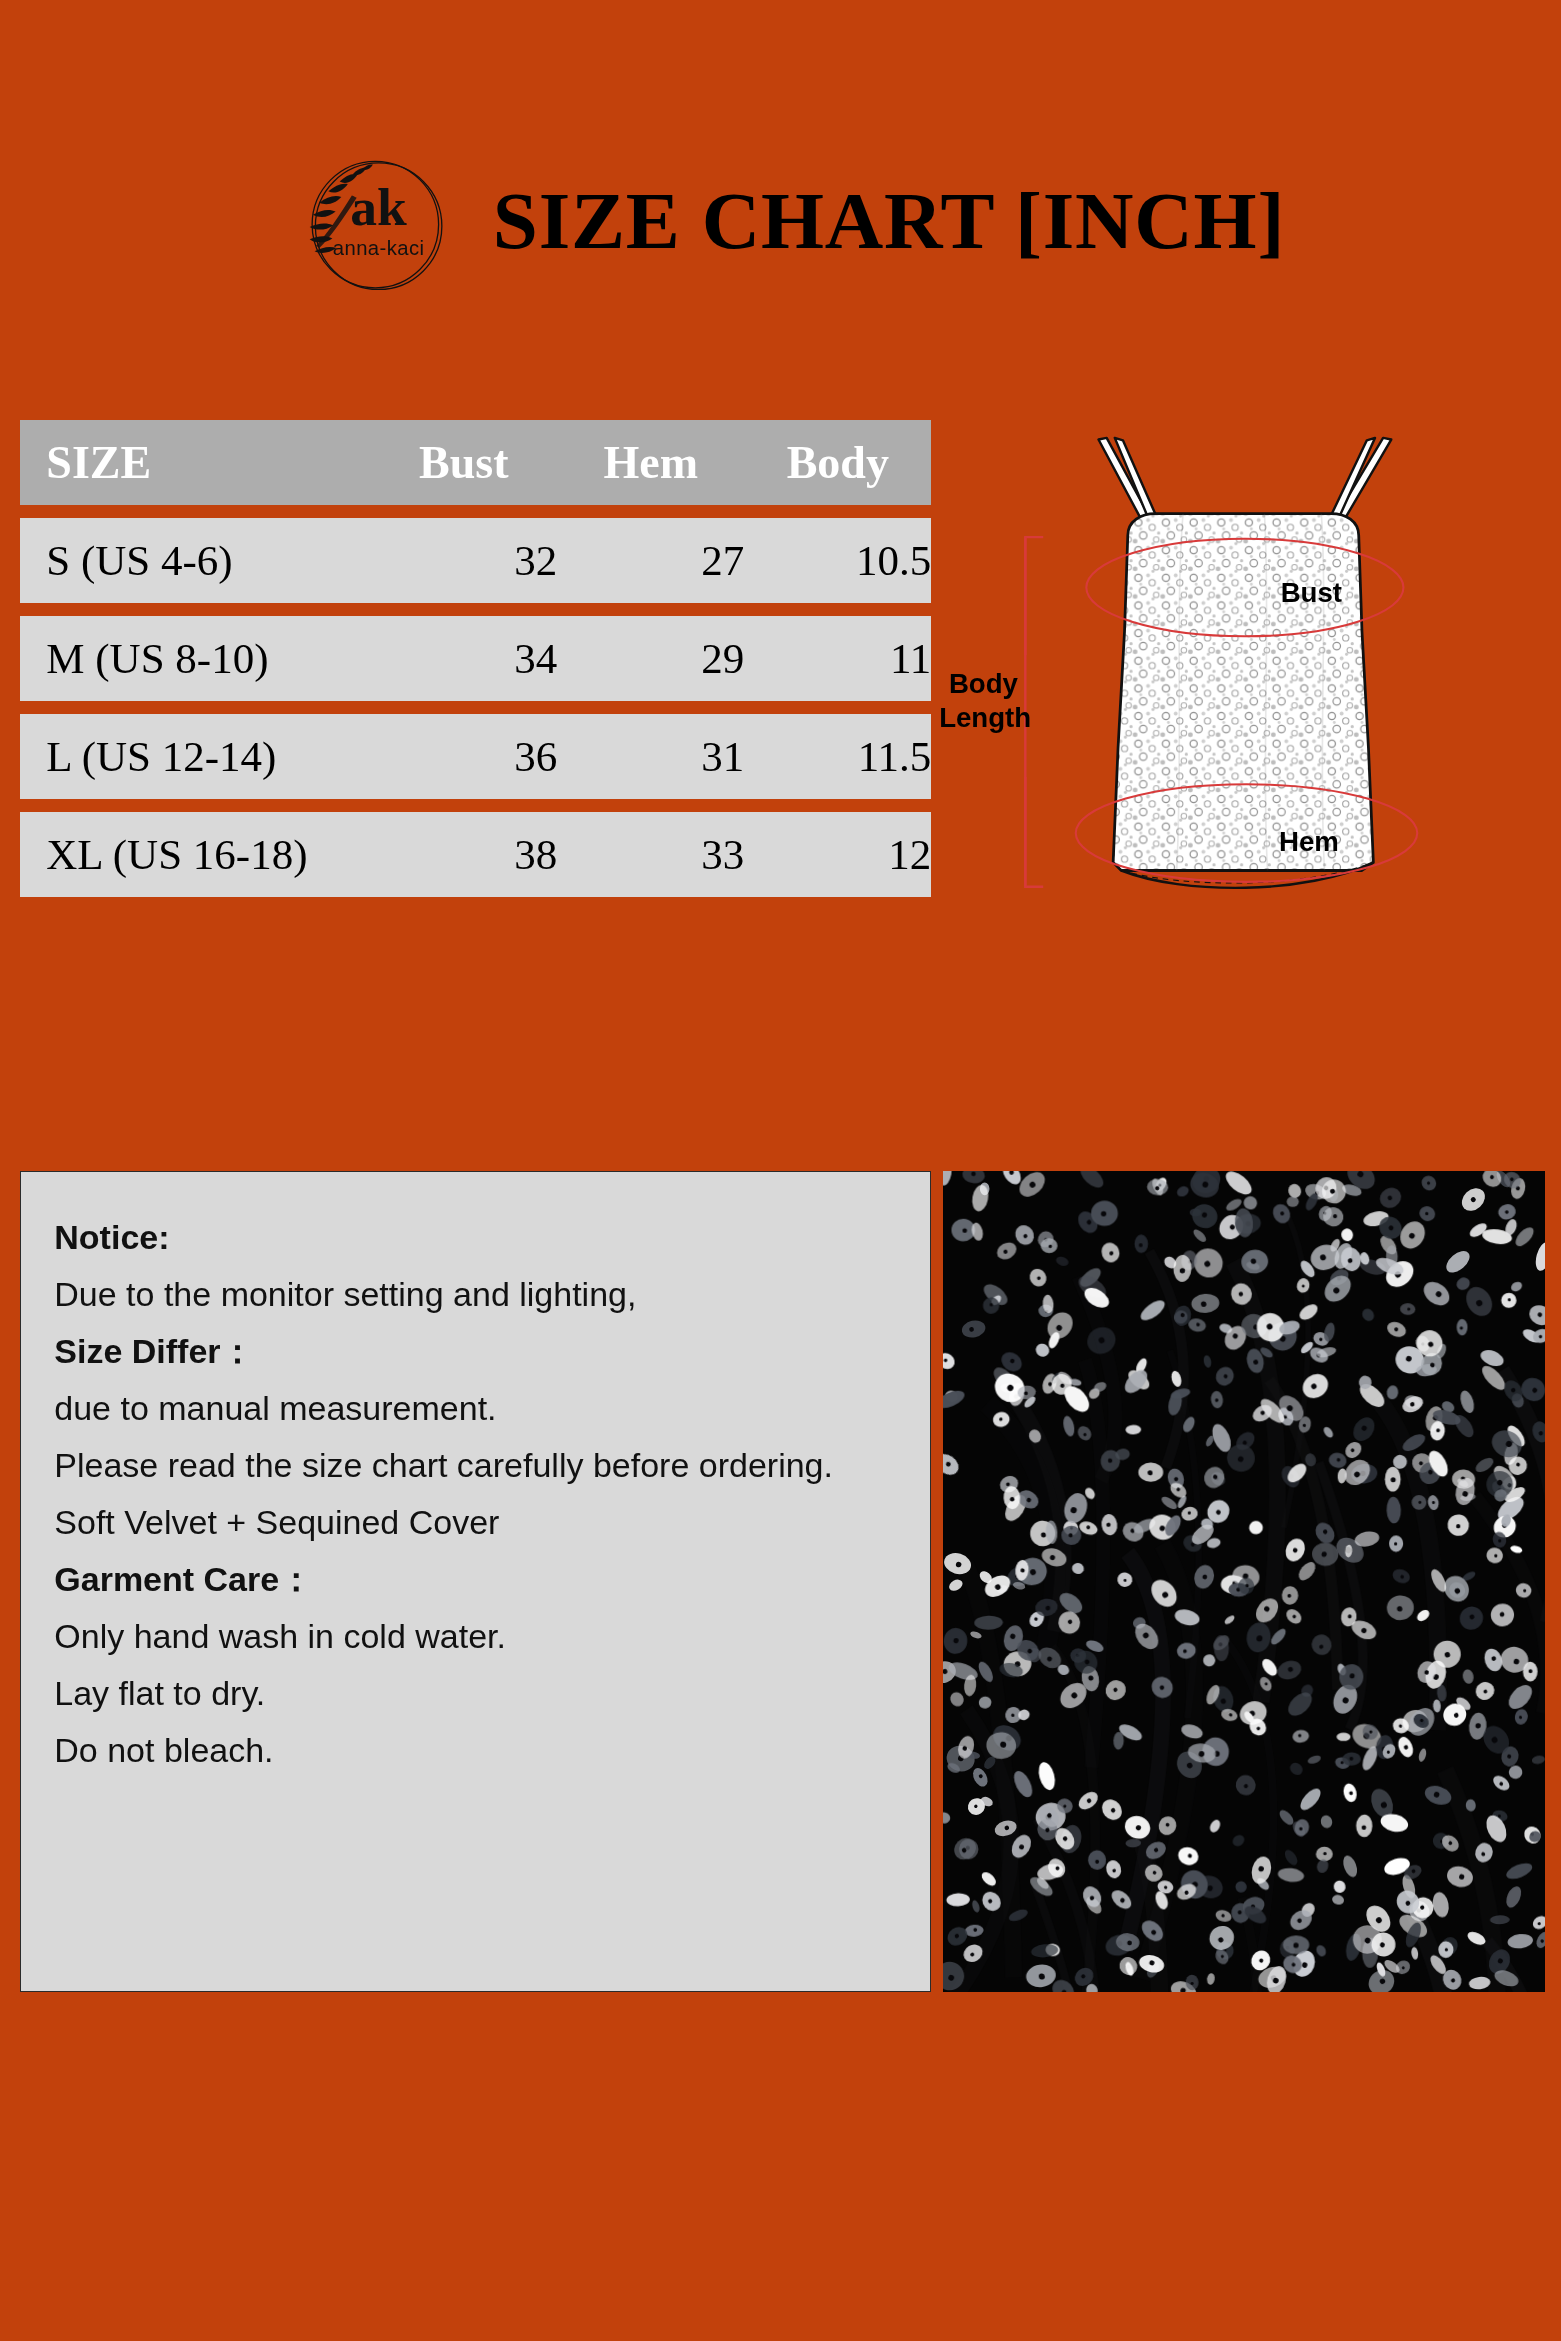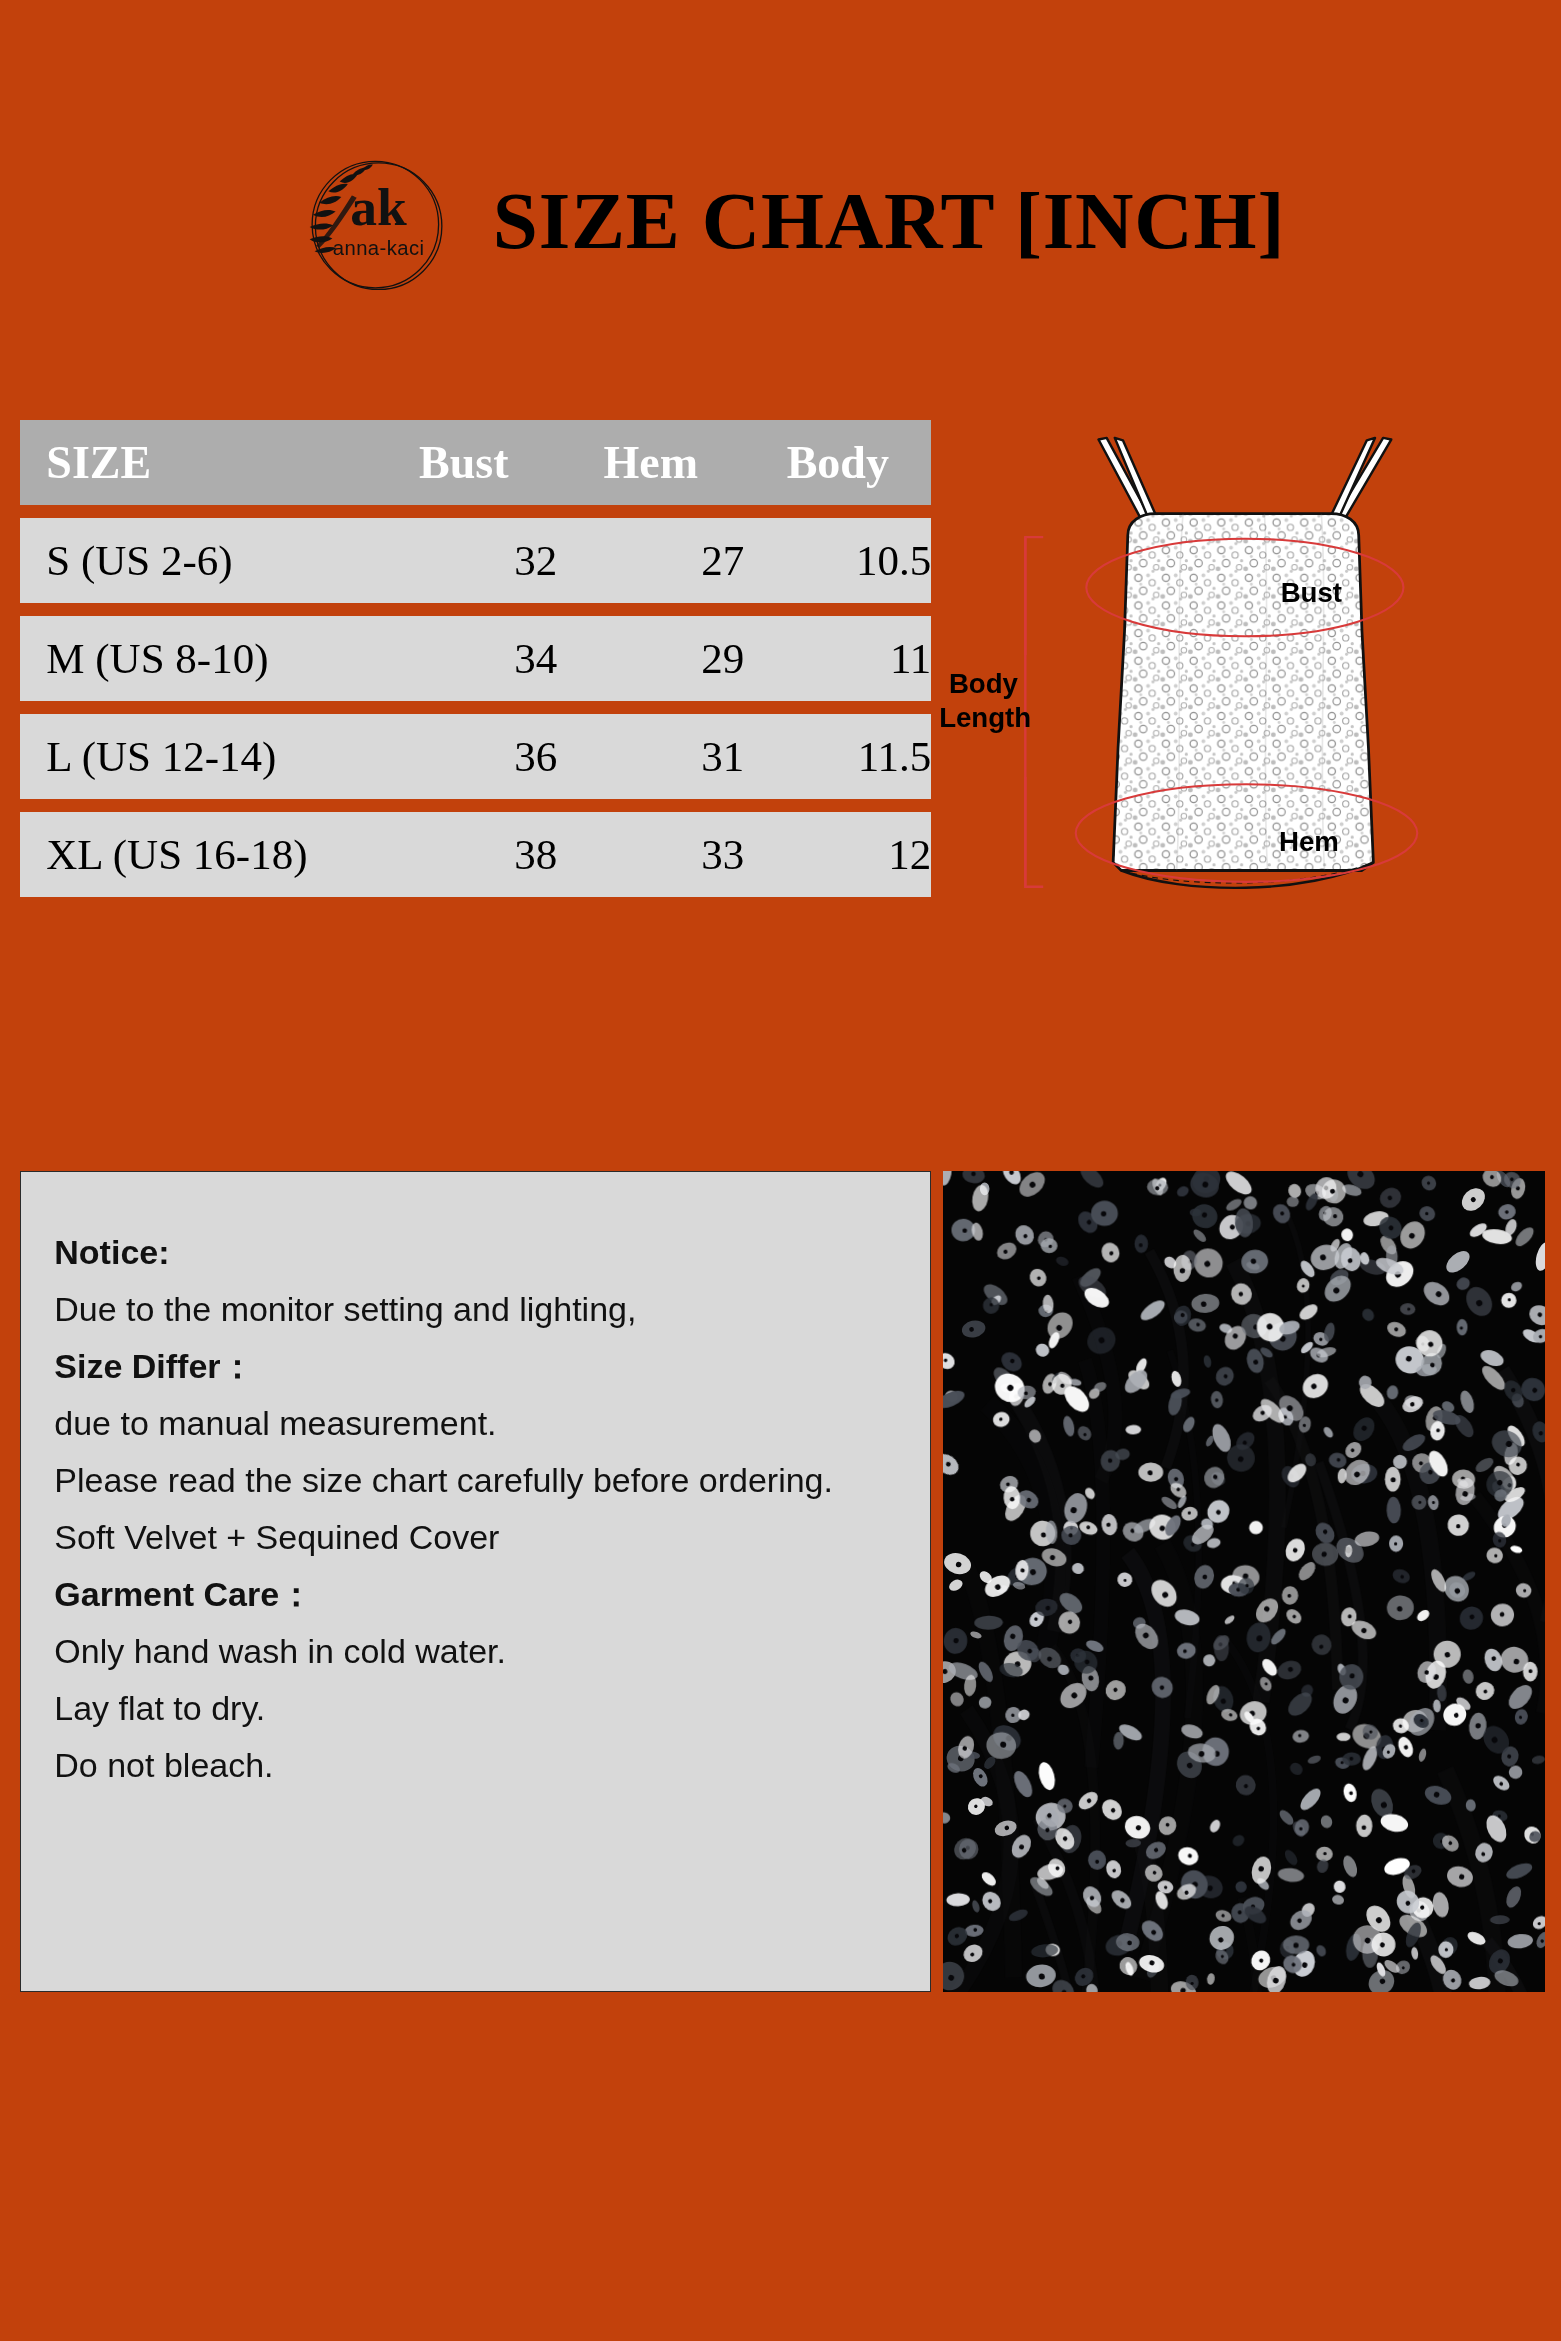--- a/index.html
+++ b/index.html
@@ -71,21 +71,21 @@
     font-family:"Liberation Sans", sans-serif;
     font-weight:700;
     fill:#000;
   }
 
   
   .notice{
     position:absolute; left:20.3px; top:1171px; width:911px; height:821px;
     background:#d9d9d9;
     border:1.6px solid #2b2b2b;
-    padding:52px 33px 0 33px;
+    padding:37px 33px 0 33px;
   }
   .notice p{
     font-family:"Liberation Sans", sans-serif;
     font-size:34px;
     line-height:57px;
     color:#111;
     white-space:nowrap;
   }
   .notice p.hd{ font-weight:700; }
 
@@ -137,21 +137,21 @@
       <thead>
         <tr>
           <th class="col-size">SIZE</th>
           <th class="col-bust">Bust</th>
           <th class="col-hem">Hem</th>
           <th class="col-body">Body</th>
         </tr>
       </thead>
       <tbody>
         <tr>
-          <td class="cell-size">S (US 2-6)</td>
+          <td class="cell-size">S (US 4-6)</td>
           <td>32</td>
           <td>27</td>
           <td>10.5</td>
         </tr>
         <tr>
           <td class="cell-size">M (US 8-10)</td>
           <td>34</td>
           <td>29</td>
           <td>11</td>
         </tr>

